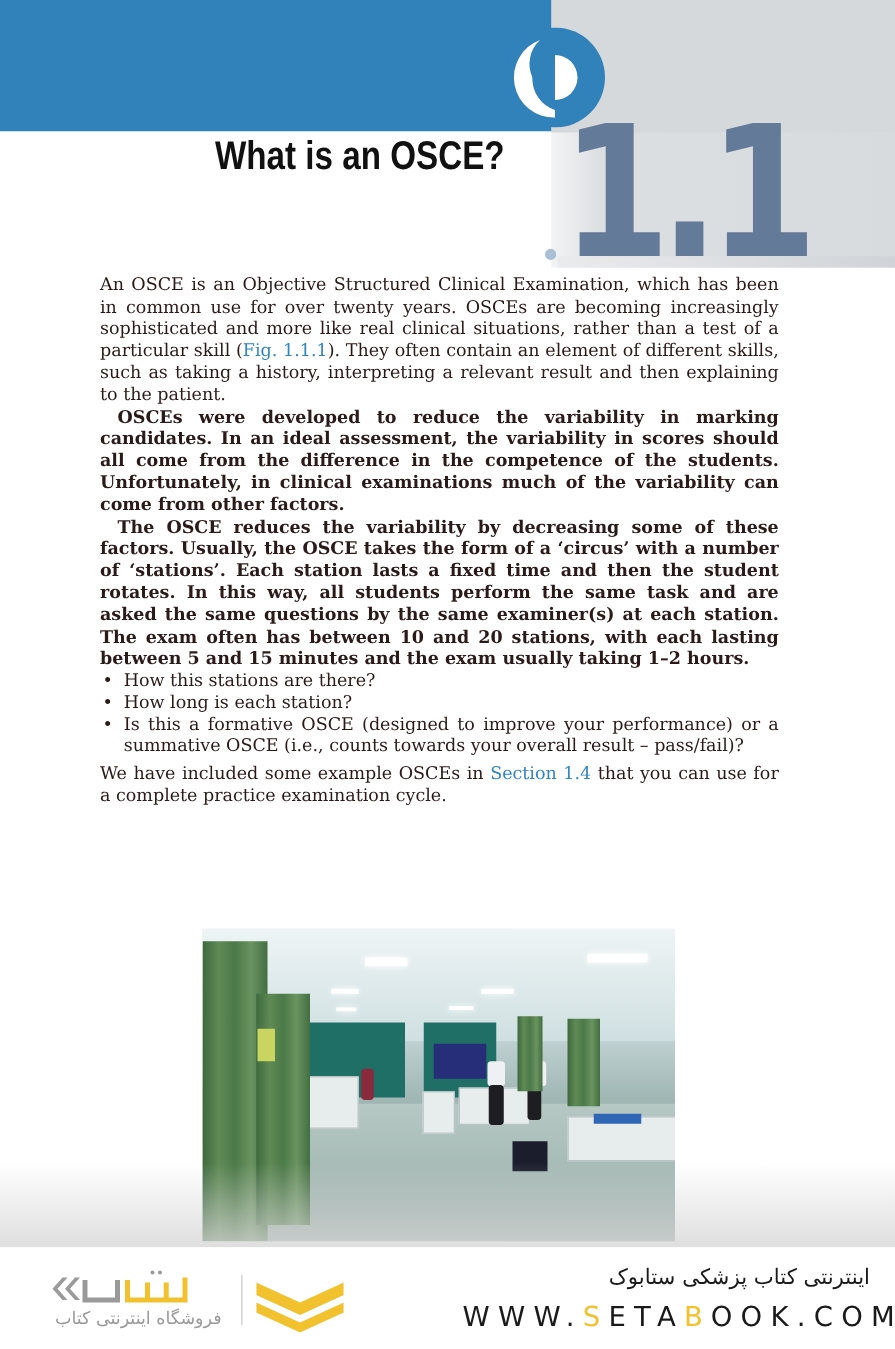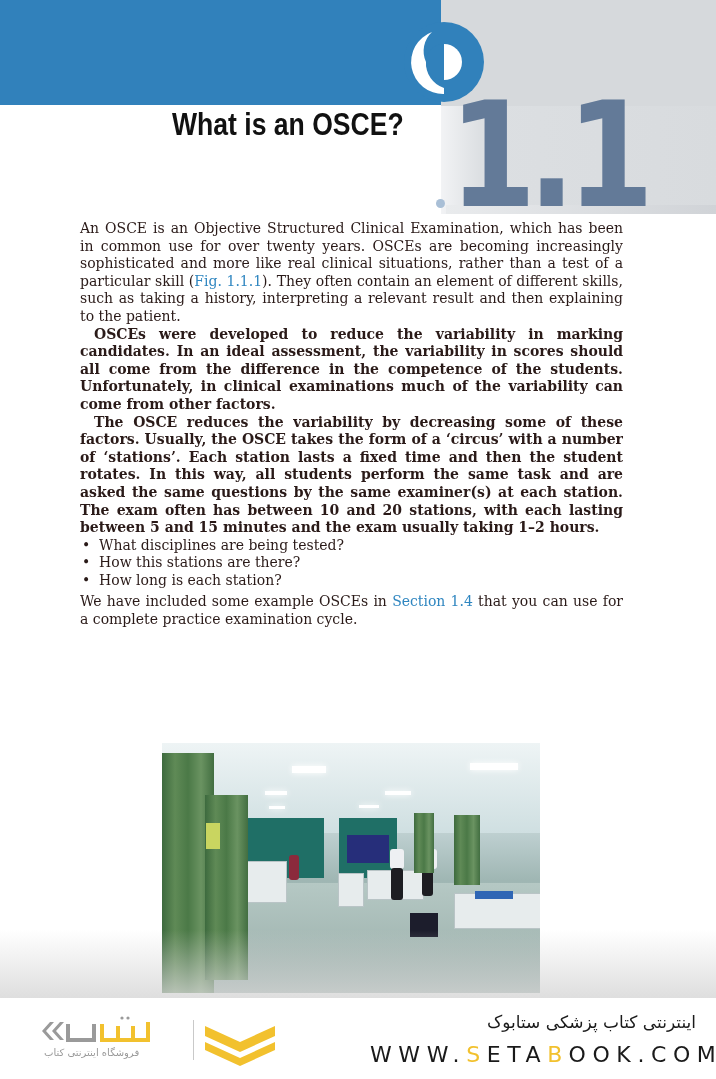--- a/index.html
+++ b/index.html
@@ -62,21 +62,21 @@
   .footer .fa-title {
     position: absolute; right: 20px; top: 14px; direction: rtl;
     font-family: "DejaVu Sans", sans-serif; font-size: 17px; color: #1a1a1a; white-space: nowrap;
   }
   .footer .url {
     position: absolute; left: 370px; top: 44px; font-family: "DejaVu Sans", "Liberation Sans", sans-serif;
     font-size: 22px; letter-spacing: 6.6px; color: #1a1a1a; white-space: nowrap;
   }
   .footer .url .y { color: #f2c12e; }
   .logo-text-fa {
-    position: absolute; left: 44px; top: 49px; font-family: "DejaVu Sans", sans-serif; font-size: 10px;
+    position: absolute; left: 44px; top: 49px; font-family: "DejaVu Sans", sans-serif; font-size: 14px;
     color: #9a9a9a; direction: rtl; white-space: nowrap;
   }
   .logo-sep { position: absolute; left: 193px; top: 22px; width: 1px; height: 40px; background: #c9c9c9; }
   .logo-mark { position: absolute; left: 205px; top: 22px; width: 70px; height: 46px; }
   .logo-word { position: absolute; left: 38px; top: 18px; width: 150px; height: 30px; }
 </style>
 </head>
 <body>
 
 <div class="page">
@@ -97,23 +97,23 @@
 
   <h1 class="title" style="margin:0">What is an OSCE?</h1>
 
   <div class="body-text">
     <p>
       <span>An OSCE is an Objective Structured Clinical Examination, which has been in common use for over twenty years. OSCEs are becoming increasingly sophisticated and more like real clinical situations, rather than a test of a particular skill (</span><a class="link">Fig. 1.1.1</a><span>). They often contain an element of different skills, such as taking a history, interpreting a relevant result and then explaining to the patient.</span>
     </p>
     <p class="indent">OSCEs were developed to reduce the variability in marking candidates. In an ideal assessment, the variability in scores should all come from the difference in the competence of the students. Unfortunately, in clinical examinations much of the variability can come from other factors.</p>
     <p class="indent">The OSCE reduces the variability by decreasing some of these factors. Usually, the OSCE takes the form of a ‘circus’ with a number of ‘stations’. Each station lasts a fixed time and then the student rotates. In this way, all students perform the same task and are asked the same questions by the same examiner(s) at each station. The exam often has between 10 and 20 stations, with each lasting between 5 and 15 minutes and the exam usually taking 1–2 hours.</p>
     <ul class="bullets">
-      <li>What disciplines are being tested?</li>
       <li>How this stations are there?</li>
       <li>How long is each station?</li>
+      <li>Is this a formative OSCE (designed to improve your performance) or a summative OSCE (i.e., counts towards your overall result – pass/fail)?</li>
     </ul>
     <p class="closing">
       <span>We have included some example OSCEs in </span><a class="link">Section 1.4</a><span> that you can use for a complete practice examination cycle.</span>
     </p>
   </div>
 
   <div class="photo">
     <div class="ceiling"></div>
     <div class="light" style="left:130px;top:23px;width:34px;height:7px"></div>
     <div class="light" style="left:308px;top:20px;width:48px;height:7px"></div>

